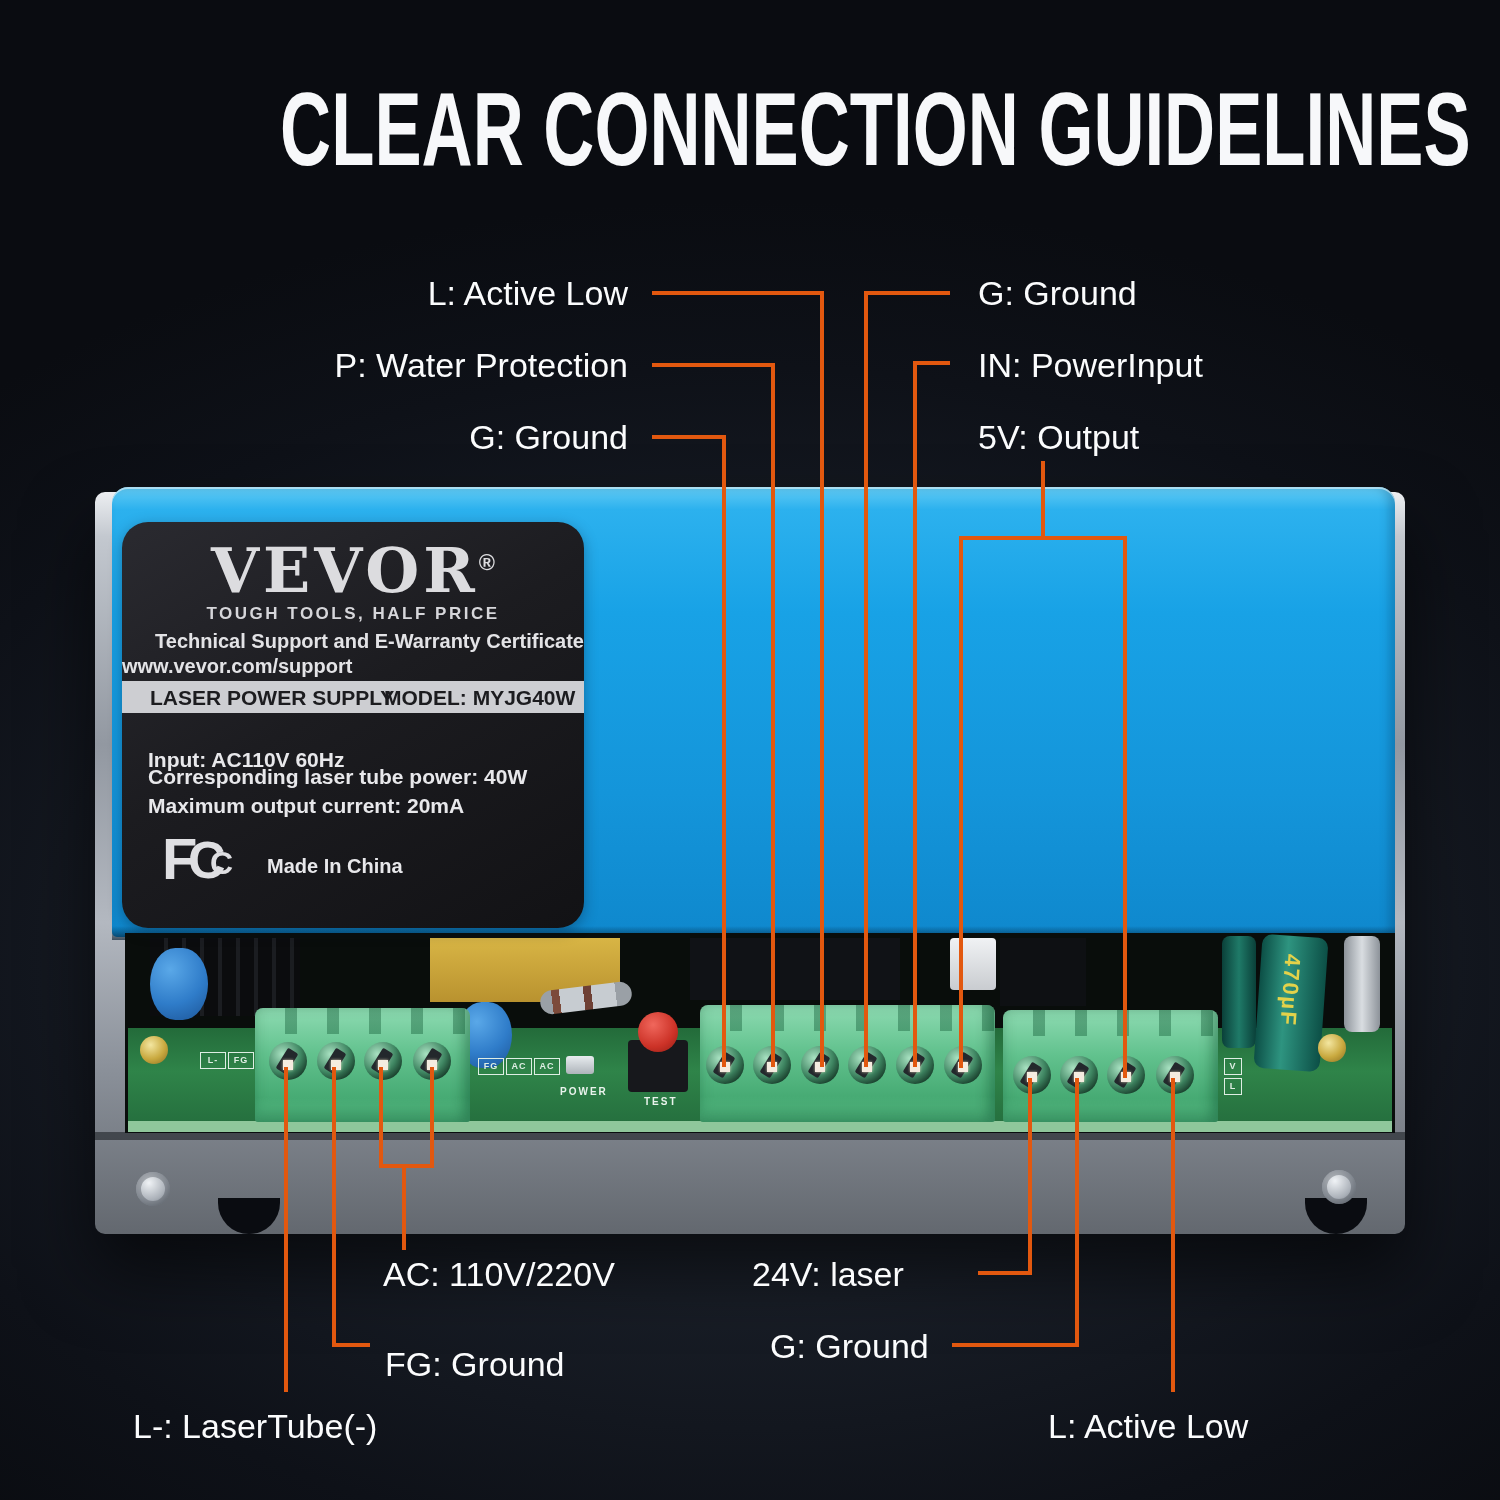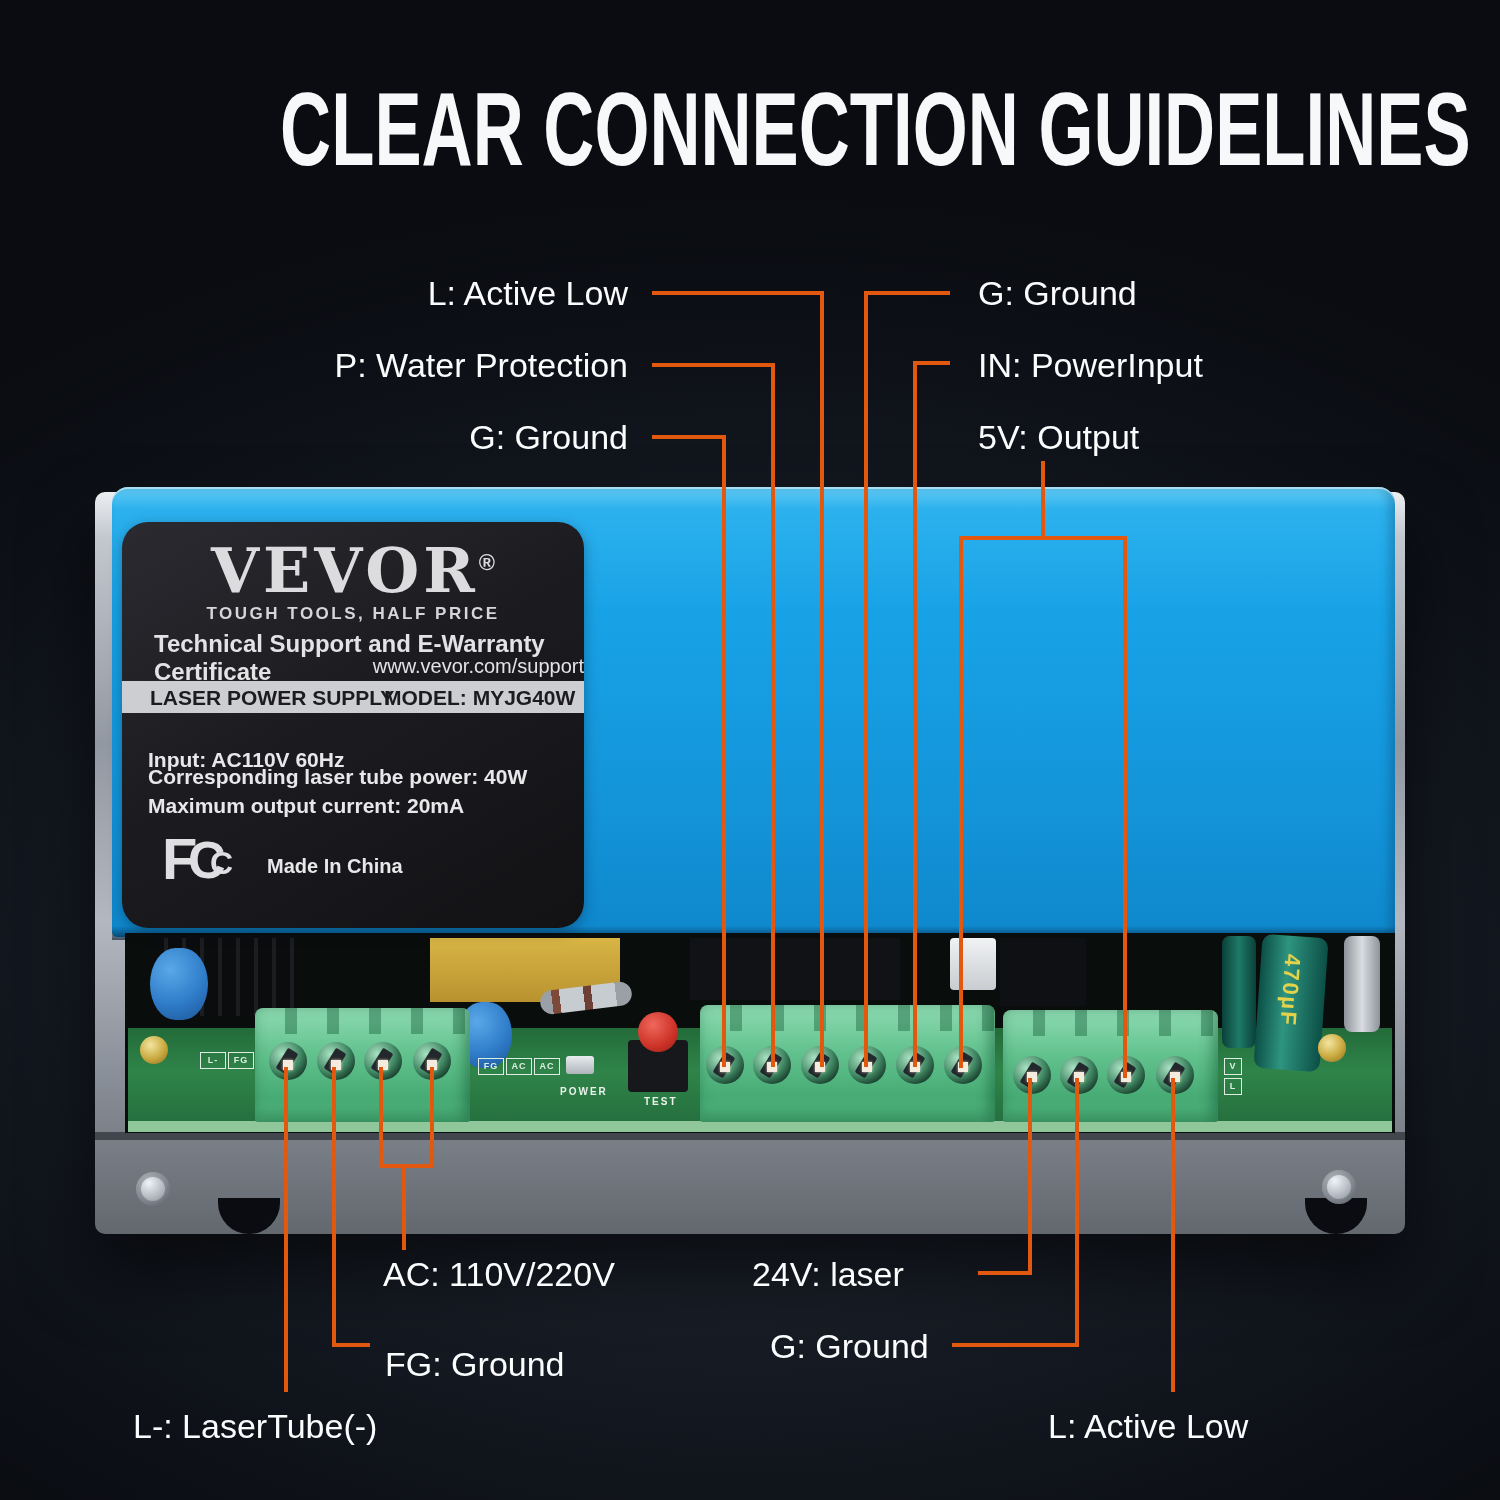--- a/index.html
+++ b/index.html
@@ -31,22 +31,22 @@
     background:linear-gradient(180deg,rgba(2,30,50,0),rgba(2,25,45,.65));}
   
   .plate{position:absolute;left:122px;top:522px;width:462px;height:406px;border-radius:26px;
     background:linear-gradient(150deg,#2a2a30 0%,#1c1c20 45%,#121215 100%);
     box-shadow:0 4px 14px rgba(0,20,40,.35);color:#e9e9ec;z-index:5;}
   .brand{position:absolute;top:12px;left:0;width:100%;text-align:center;
     font-family:"DejaVu Serif",serif;font-weight:bold;font-size:62px;letter-spacing:4px;color:#dcdcdf;}
   .brand sup{font-size:22px;font-family:"Liberation Sans",sans-serif;vertical-align:super;letter-spacing:0;}
   .tagline{position:absolute;top:82px;left:0;width:100%;text-align:center;
     font-size:17px;font-weight:bold;letter-spacing:2.5px;color:#d6d6da;}
-  .support{position:absolute;top:108px;left:0;width:100%;text-align:left;font-size:24px;font-weight:bold;color:#e3e3e6;margin-left:32px;}
-  .url{position:absolute;top:133px;left:0;width:100%;text-align:right;font-size:20px;font-weight:normal;color:#e3e3e6;}
+  .support{position:absolute;top:108px;left:0;width:100%;text-align:right;font-size:20px;font-weight:bold;color:#e3e3e6;}
+  .url{position:absolute;top:133px;left:0;width:100%;text-align:left;font-size:20px;font-weight:bold;color:#e3e3e6;}
   .band{position:absolute;top:159px;left:0;width:100%;height:32px;background:#cdced2;color:#1c1c1f;}
   .band .bp{position:absolute;left:28px;top:5px;font-size:21px;font-weight:bold;}
   .band .bm{position:absolute;left:262px;top:5px;font-size:21px;font-weight:bold;text-align:right;}
   .spec{position:absolute;left:26px;font-size:21px;font-weight:bold;color:#e8e8eb;white-space:nowrap;}
   .fcc{position:absolute;left:40px;top:308px;width:84px;height:60px;color:#dfdfe2;}
   .fcc .f{position:absolute;left:0;top:0;font-size:58px;font-weight:bold;line-height:58px;}
   .fcc .c1{position:absolute;left:26px;top:4px;font-size:52px;font-weight:bold;line-height:52px;}
   .fcc .c2{position:absolute;left:48px;top:17px;font-size:32px;font-weight:bold;line-height:32px;}
   .made{position:absolute;left:145px;top:333px;font-size:20px;font-weight:bold;color:#e8e8eb;}
   

